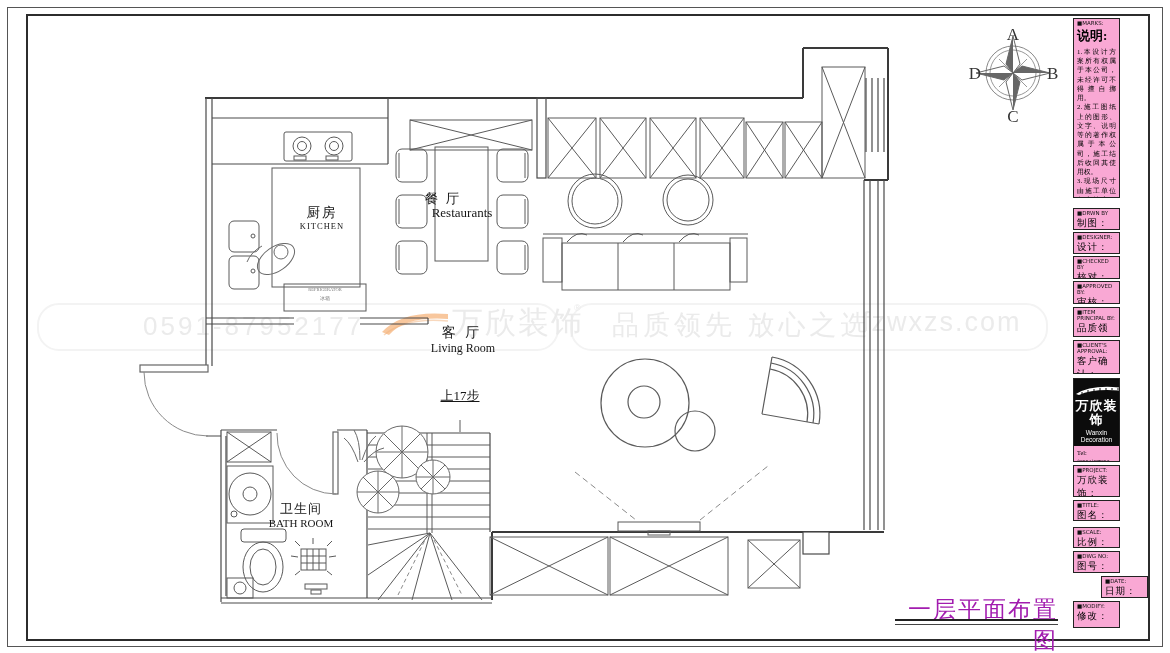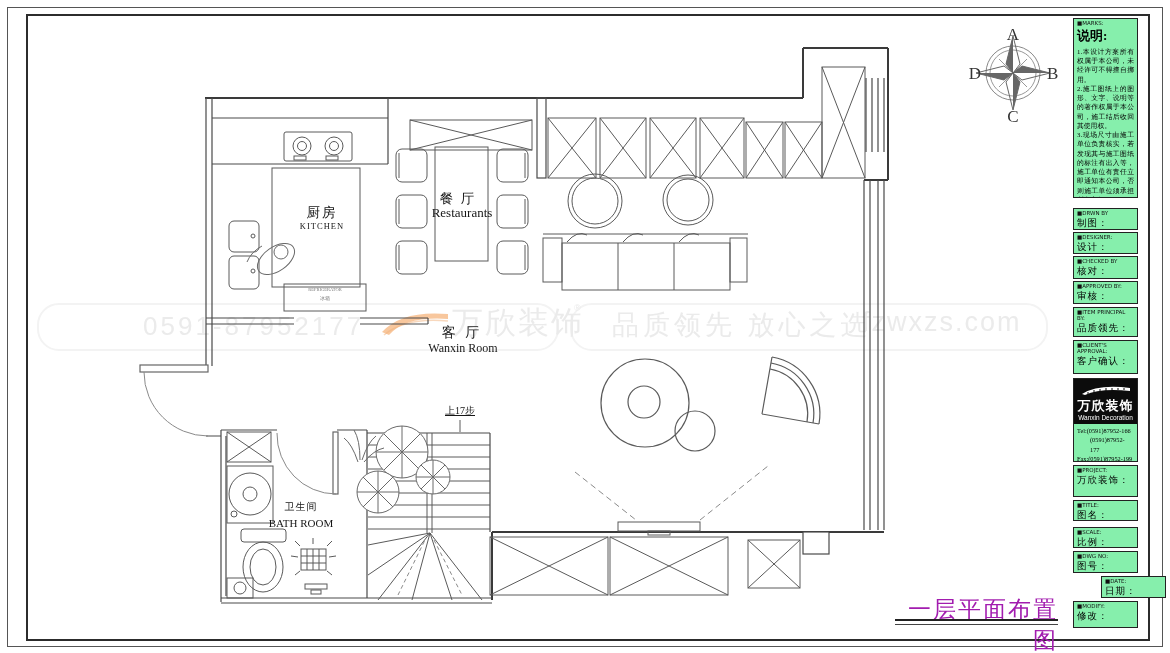--- a/index.html
+++ b/index.html
@@ -7,21 +7,21 @@
   #stage{position:relative;width:1170px;height:653px;background:#fff;}
   .frame-outer{position:absolute;left:7px;top:7px;width:1154px;height:638px;border:1px solid #555;}
   .frame-inner{position:absolute;left:26px;top:14px;width:1120px;height:623px;border:2px solid #2c2c2c;}
   
   .wm{position:absolute;color:#ebebeb;white-space:nowrap;z-index:1;font-family:"Liberation Sans","DejaVu Sans",sans-serif;}
   .wm-box{position:absolute;border:2px solid #f3f3f3;border-radius:22px;z-index:0;}
   svg.plan{position:absolute;left:0;top:0;z-index:2;}
   
   .lbl{position:absolute;z-index:3;transform:translateX(-50%);white-space:nowrap;color:#161616;text-align:center;}
   
-  .tb{position:absolute;left:1073px;width:65px;border:1.2px solid #222;background:#86efac;
+  .tb{position:absolute;left:1073px;width:47px;border:1.2px solid #222;background:#f9a8d4;
       box-sizing:border-box;padding:1px 3px;z-index:4;overflow:hidden;}
   .tb-hd{font-family:"DejaVu Sans",sans-serif;font-size:5.5px;color:#111;letter-spacing:0;}
   .tb-zh{font-size:9.5px;color:#000;margin-top:1px;letter-spacing:1px;}
   .note{font-size:6.8px;line-height:1.36;color:#000;text-align:justify;}
   .notes-title{font-size:13px;font-weight:bold;margin:1px 0 2px 0;}
   .logo-black{background:#0c0c0c;color:#fff;text-align:center;margin:-1px -3px 0 -3px;padding:2px 0 3px 0;}
   .logo-zh{font-size:13px;font-weight:bold;letter-spacing:1px;line-height:1.1;}
   .logo-en{font-size:6.5px;font-family:"Liberation Sans",sans-serif;margin-top:1px;}
   .contact{font-size:6.3px;line-height:1.45;margin-top:2px;color:#000;}
   .contact .ind{padding-left:13px;}
@@ -233,27 +233,27 @@
       <path fill="none" stroke="#666" d="M1013,36 L1020,64 L1013,73 L1006,64 Z M1013,110 L1006,82 L1013,73 L1020,82 Z M1050,73 L1022,80 L1013,73 L1022,66 Z M976,73 L1004,66 L1013,73 L1004,80 Z"></path>
       <text class="cmp-letter" x="1013" y="40" text-anchor="middle">A</text>
       <text class="cmp-letter" x="1047" y="79" text-anchor="start">B</text>
       <text class="cmp-letter" x="1013" y="122" text-anchor="middle">C</text>
       <text class="cmp-letter" x="981" y="79" text-anchor="end">D</text>
     </g>
   </svg>
 
   <div class="lbl" style="left:322px;top:204px;font-size:13.5px;letter-spacing:2px;">厨房</div>
   <div class="lbl" style="left:322px;top:221px;font-size:8.5px;letter-spacing:1px;">KITCHEN</div>
-  <div class="lbl" style="left:458px;top:190px;font-size:13.5px;letter-spacing:2px;">餐 厅</div>
+  <div class="lbl" style="left:443px;top:190px;font-size:13.5px;letter-spacing:2px;">餐 厅</div>
   <div class="lbl" style="left:462px;top:205px;font-size:13px;">Restaurants</div>
   <div class="lbl" style="left:462px;top:324px;font-size:14px;letter-spacing:3px;">客 厅</div>
-  <div class="lbl" style="left:463px;top:341px;font-size:12px;">Wanxin Room</div>
-  <div class="lbl" style="left:301px;top:500px;font-size:10px;letter-spacing:1px;">卫生间</div>
+  <div class="lbl" style="left:463px;top:341px;font-size:12px;">Living Room</div>
+  <div class="lbl" style="left:301px;top:500px;font-size:13px;letter-spacing:1px;">卫生间</div>
   <div class="lbl" style="left:301px;top:517px;font-size:11px;">BATH ROOM</div>
-  <div class="lbl" style="left:460px;top:404px;font-size:10px;text-decoration:underline;">上17步</div>
+  <div class="lbl" style="left:460px;top:387px;font-size:13px;text-decoration:underline;">上17步</div>
   <div class="lbl" style="left:325px;top:287px;font-size:4.5px;color:#777;">REFRIGERATOR</div>
   <div class="lbl" style="left:325px;top:295px;font-size:5px;color:#777;">冰箱</div>
 
   <div class="plan-title">一层平面布置图</div>
   <div class="uline1"></div>
   <div class="uline2"></div>
 
   <div class="tb" style="top:18px;height:180px;">
     <div class="tb-hd">■MARKS:</div>
     <div class="notes-title">说明:</div>

